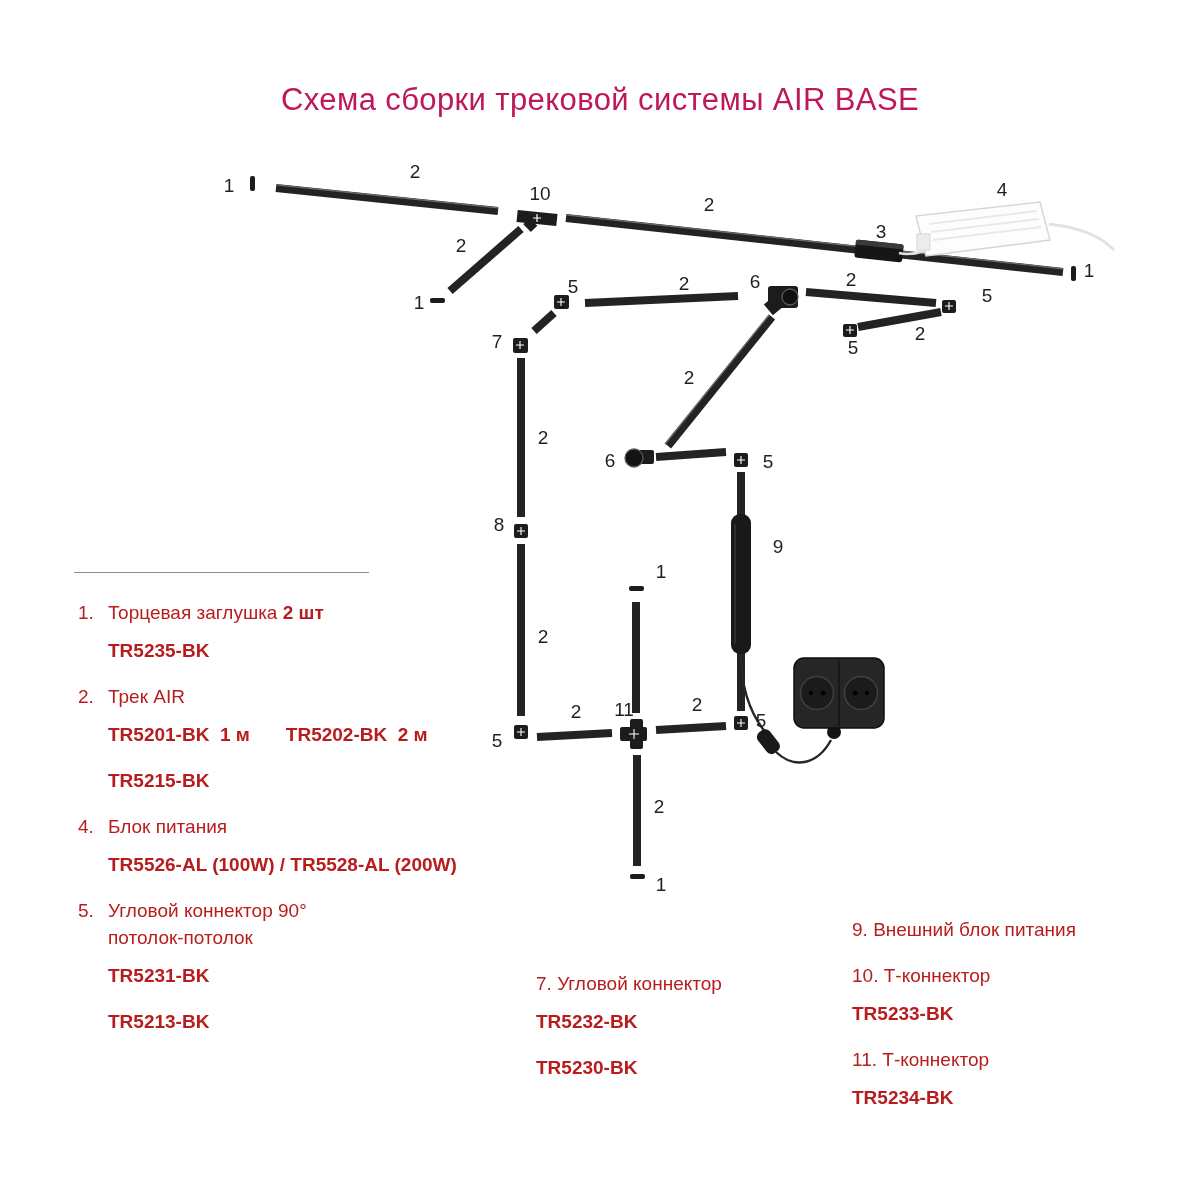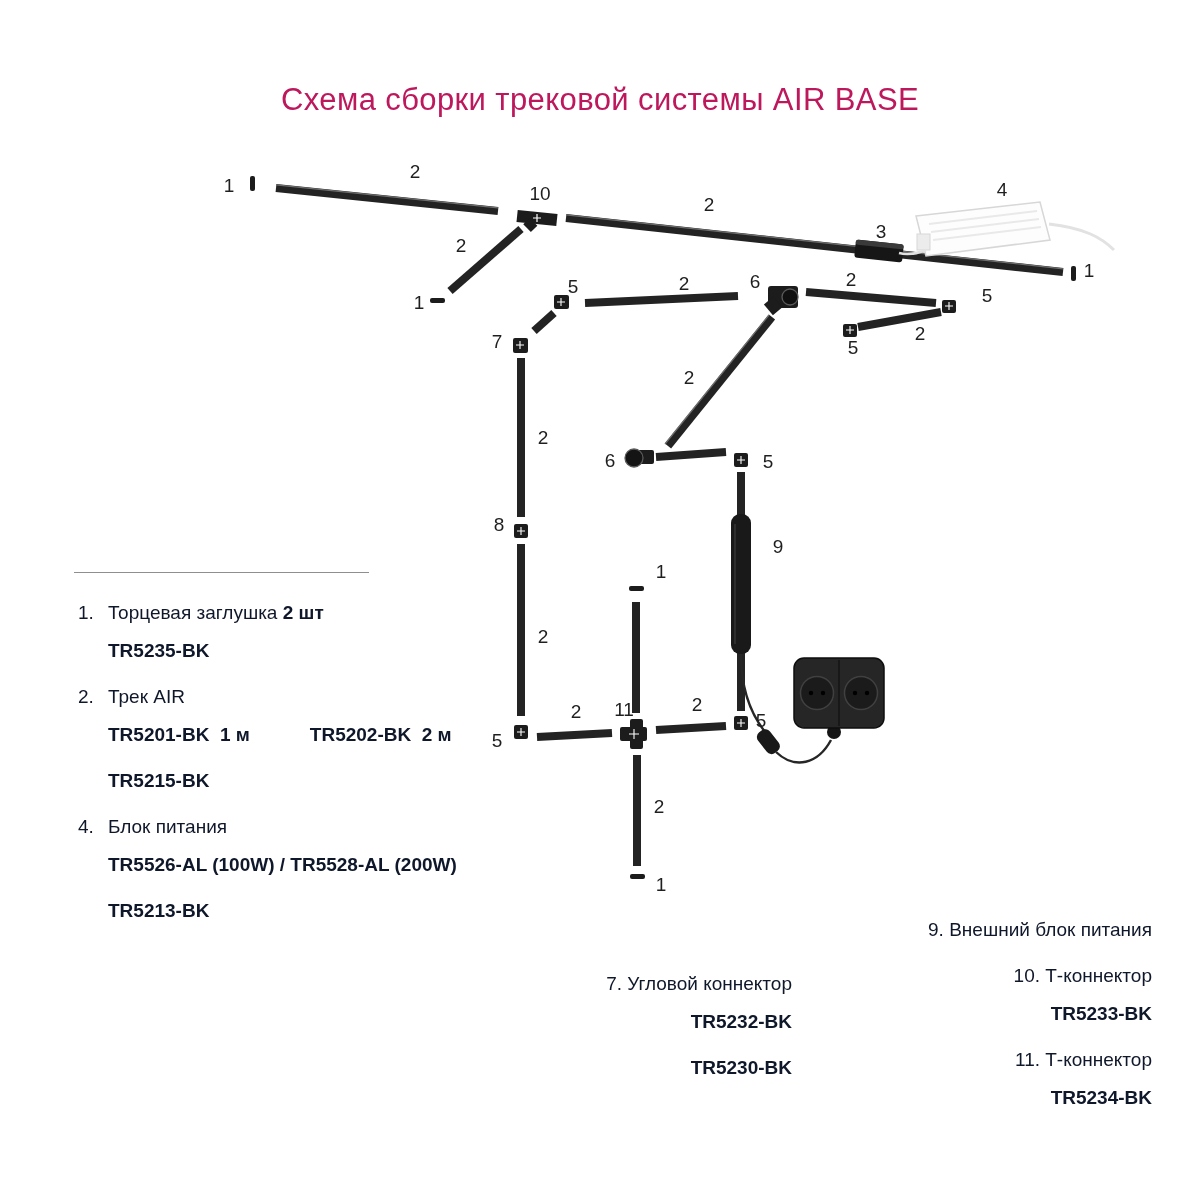--- a/index.html
+++ b/index.html
@@ -11,32 +11,32 @@
     position:relative;
     overflow:hidden;
   }
   .page-title{
     position:absolute;top:58px;left:0;width:100%;
     text-align:center;font-size:31px;font-weight:400;
     color:#be185d;letter-spacing:.4px;margin-top:24px;
   }
   svg.diagram{position:absolute;left:0;top:0}
   .callout{font-family:"Liberation Sans",sans-serif;font-size:19px;fill:#1f1f1f}
-  .legend-col{position:absolute;font-size:19px;color:#0f172a;line-height:27px}
+  .legend-col{position:absolute;font-size:19px;color:#b91c1c;line-height:27px}
   .legend-left{left:78px;top:572px;width:460px}
-  .legend-mid{left:516px;top:970px;width:276px;text-align:right}
-  .legend-right{left:852px;top:916px;width:300px;text-align:right}
+  .legend-mid{left:536px;top:970px;width:276px;text-align:left}
+  .legend-right{left:852px;top:916px;width:300px;text-align:left}
   .legend-rule{border-top:1px solid #8f8f8f;width:295px;margin:0 0 26px -4px}
   .legend-item{margin-bottom:19px}
   .desc .num{display:inline-block;min-width:30px}
   .desc2{padding-left:30px}
   .code{margin-top:11px;padding-left:30px;white-space:pre-wrap}
   .legend-mid .code,.legend-right .code{padding-left:0}
   .b{font-weight:bold}
-  .code-chunk{margin-right:60px}
+  .code-chunk{margin-right:36px}
 </style>
 </head>
 <body>
 
 <h1 class="page-title">Схема сборки трековой системы AIR BASE</h1>
 
 <svg class="diagram" width="1200" height="1200" viewBox="0 0 1200 1200">
 
   <g stroke="#232323" stroke-width="8">
     <line x1="276" y1="188" x2="498" y2="211"></line>
@@ -205,20 +205,25 @@
 
   <div class="legend-item">
     <div class="code"><span class="b">TR5215-BK</span></div>
   </div>
 
   <div class="legend-item">
     <div class="desc"><span class="num">4.</span><span>Блок питания</span></div>
     <div class="code"><span class="b">TR5526-AL (100W) / TR5528-AL (200W)</span></div>
   </div>
 
+  <div class="legend-item">
+    <div class="desc"><span class="num">5.</span><span>Угловой коннектор 90°</span></div>
+    <div class="desc2">потолок-потолок</div>
+    <div class="code"><span class="b">TR5231-BK</span></div>
+  </div>
 
   <div class="legend-item">
     <div class="code"><span class="b">TR5213-BK</span></div>
   </div>
 </div>
 
 <div class="legend-col legend-mid">
   <div class="legend-item">
     <div class="desc"><span>7.</span> <span>Угловой коннектор</span></div>
     <div class="code"><span class="b">TR5232-BK</span></div>

